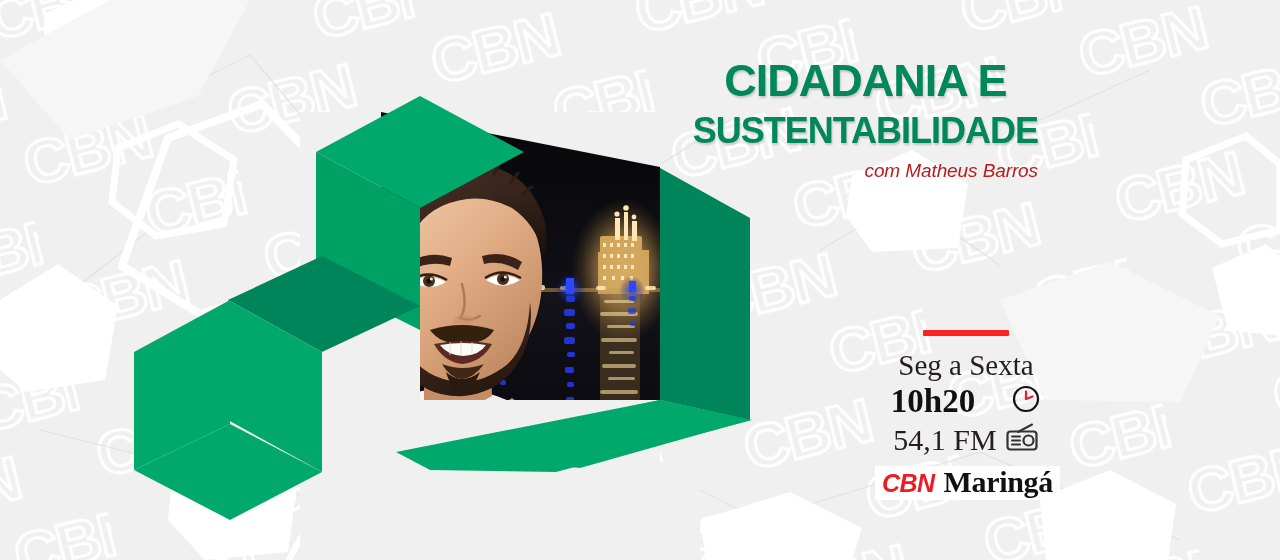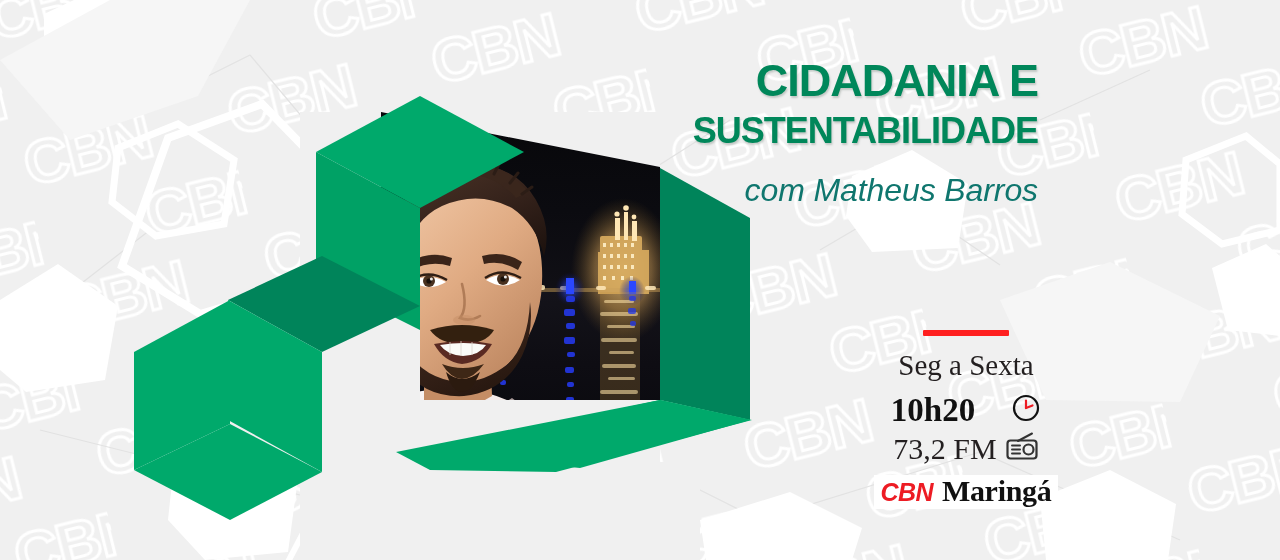--- a/index.html
+++ b/index.html
@@ -31,42 +31,43 @@
   }
   .title-line {
     font-family:"Liberation Sans", sans-serif;
     font-weight:bold;
     color:#00875A;
     font-size:45px;
     line-height:50px;
     letter-spacing:-1.0px;
     white-space:nowrap;
     text-shadow:1px 2px 2px rgba(140,150,145,0.45);
+    text-align:center;
   }
   #title-line-1 { font-size:45px; }
   #title-line-2 { font-size:36px; }
   #subtitle {
-    margin-top:20px;
+    margin-top:1px;
     font-family:"Liberation Sans", sans-serif;
     font-style:italic;
     font-weight:400;
-    font-size:32px;
+    font-size:19px;
     line-height:28px;
-    color:#0f766e;
+    color:#b91c1c;
     white-space:nowrap;
     letter-spacing:-0.1px;
   }
 
   
   #info-block {
     position:absolute;
     left:872px;
     top:330px;
     width:188px;
-    text-align:center;
+    text-align:right;
     z-index:45;
   }
   #info-rule {
     width:86px; height:6px;
     background:#FF2020;
     margin:0 auto 13px auto;
     border-radius:1px;
   }
   .info-row {
     display:flex; align-items:center; justify-content:center;
@@ -86,21 +87,21 @@
     font-size:33px;
     line-height:38px;
     color:#111;
   }
   #freq-text {
     font-family:"Liberation Serif", serif;
     font-size:30px;
     line-height:35px;
     color:#231f20;
   }
-  .row-time { margin-top:10px;gap:36px; }
+  .row-time { margin-top:1px;gap:36px; }
   .row-freq { margin-top:2px; }
 
   .clock-icon { flex:0 0 auto; }
   .radio-icon { flex:0 0 auto; margin-left:2px; }
 
   
   #cbn-logo {
     margin:9px auto 0 auto;
     display:inline-flex;
     align-items:baseline;
@@ -532,21 +533,21 @@
       <span class="clock-icon">
         <svg width="30" height="30" viewBox="0 0 30 30" xmlns="http://www.w3.org/2000/svg">
           <circle cx="15" cy="15" r="12" fill="none" stroke="#111111" stroke-width="2.2"></circle>
           <path d="M 15 15 L 15 7.5" stroke="#ED1C24" stroke-width="2.2" stroke-linecap="round"></path>
           <path d="M 15 15 L 21.5 12.5" stroke="#ED1C24" stroke-width="2.2" stroke-linecap="round"></path>
         </svg>
       </span>
     </div>
 
     <div class="info-row row-freq">
-      <span id="freq-text">73,2 FM</span>
+      <span id="freq-text">54,1 FM</span>
       <span class="radio-icon">
         <svg width="34" height="30" viewBox="0 0 34 30" xmlns="http://www.w3.org/2000/svg">
           <path d="M 13 9 L 27 1.5" stroke="#333333" stroke-width="2" stroke-linecap="round" fill="none"></path>
           <rect x="2.5" y="8.5" width="29" height="18" rx="3" fill="none" stroke="#333333" stroke-width="2.2"></rect>
           <circle cx="23.5" cy="17.5" r="5" fill="none" stroke="#333333" stroke-width="2.2"></circle>
           <g stroke="#333333" stroke-width="2" stroke-linecap="round">
             <path d="M 7 13.5 L 15 13.5"></path>
             <path d="M 7 17.5 L 15 17.5"></path>
             <path d="M 7 21.5 L 15 21.5"></path>
           </g>

